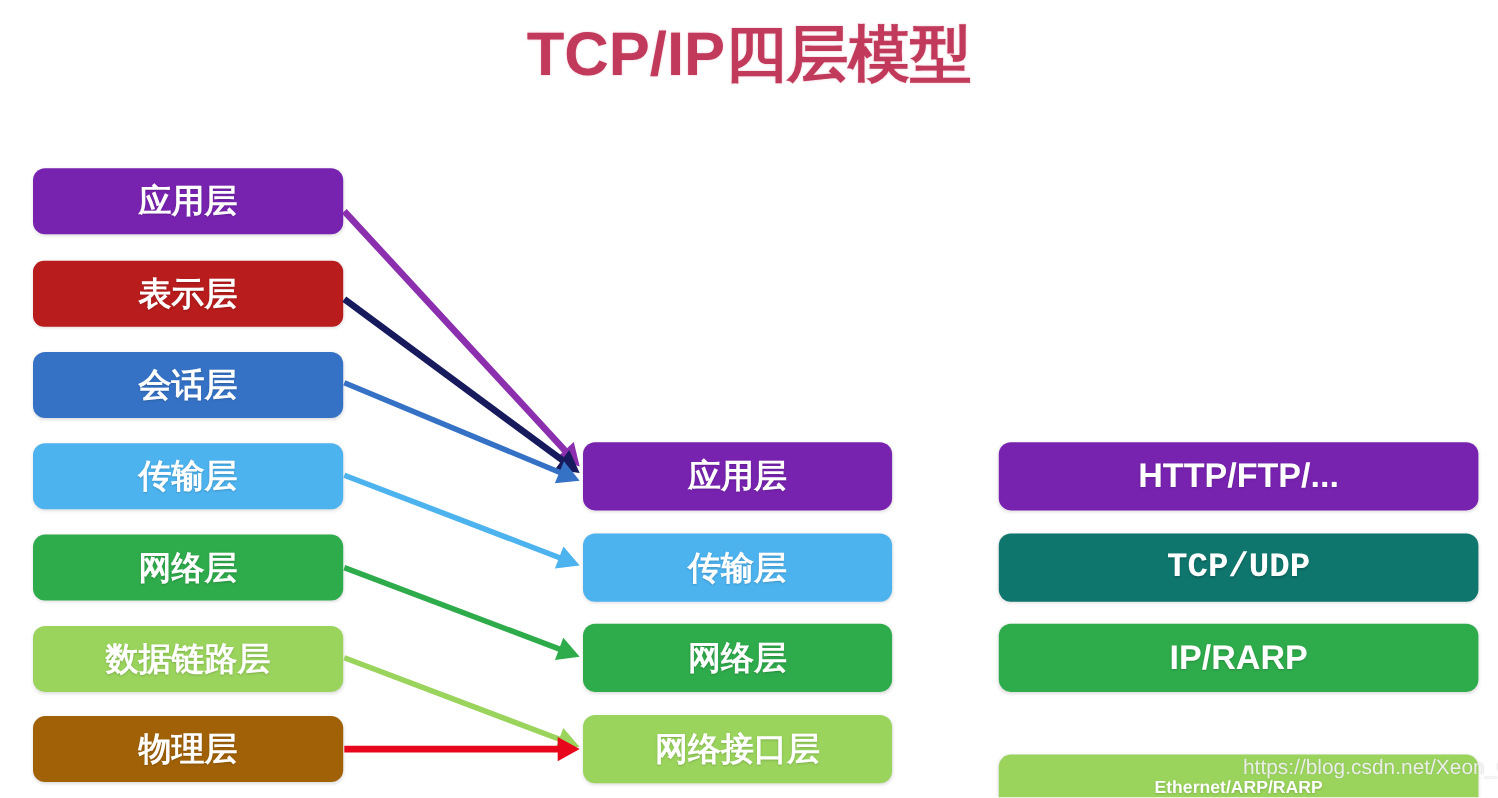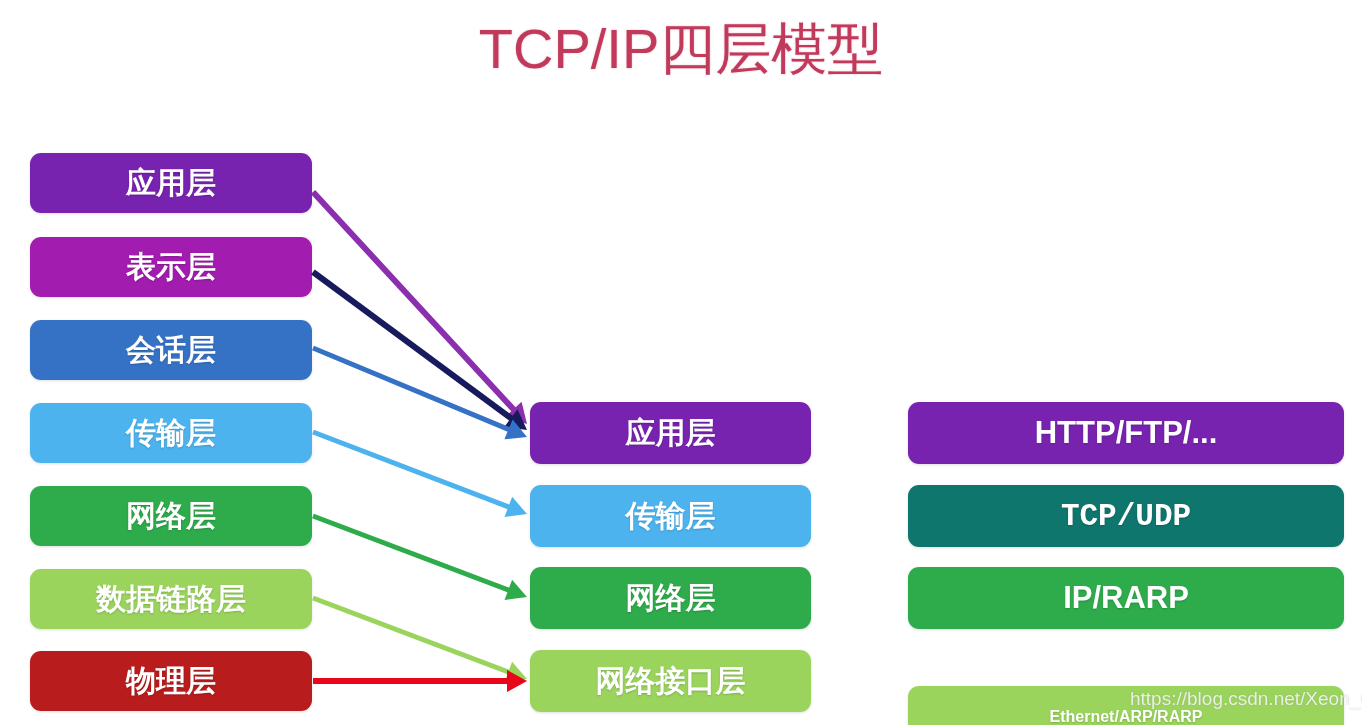--- a/index.html
+++ b/index.html
@@ -15,21 +15,21 @@
     overflow: hidden;
     font-family: "Liberation Sans", "DejaVu Sans", sans-serif;
   }
   #title {
     position: absolute;
     left: 0;
     top: 12px;
     width: 1362px;
     text-align: center;
     font-size: 56px;
-    font-weight: normal;
+    font-weight: bold;
     letter-spacing: 0px;
     color: #c23a5b;
     text-shadow: 0 0 2px rgba(194,58,91,0.35);
     white-space: nowrap;
   }
   .box {
     position: absolute;
     border-radius: 11px;
     display: flex;
     align-items: center;
@@ -67,26 +67,26 @@
 </style>
 </head>
 <body>
 
 <div id="stage">
 
   <div id="title">TCP/IP四层模型</div>
 
   <div id="osi-column">
       <div class="box col-osi" style="top: 153px; background: rgb(120, 35, 176);">应用层</div>
-      <div class="box col-osi" style="top: 237px; background: #a21caf;">表示层</div>
+      <div class="box col-osi" style="top: 237px; background: #b91c1c; border-radius: 10px;">表示层</div>
       <div class="box col-osi" style="top: 320px; background: rgb(53, 114, 198);">会话层</div>
       <div class="box col-osi" style="top: 403px; background: rgb(76, 179, 239);">传输层</div>
       <div class="box col-osi" style="top: 486px; background: rgb(46, 171, 75);">网络层</div>
       <div class="box col-osi" style="top: 569px; background: rgb(154, 212, 92);">数据链路层</div>
-      <div class="box col-osi" style="top: 651px; background: #b91c1c;">物理层</div>
+      <div class="box col-osi" style="top: 651px; background: #a16207;">物理层</div>
     </div>
   <div id="tcpip-column">
       <div class="box col-tcp" style="top: 402px; background: rgb(120, 35, 176);">应用层</div>
       <div class="box col-tcp" style="top: 485px; background: rgb(76, 179, 239);">传输层</div>
       <div class="box col-tcp" style="top: 567px; background: rgb(46, 171, 75);">网络层</div>
       <div class="box col-tcp" style="top: 650px; background: rgb(154, 212, 92);">网络接口层</div>
     </div>
   <div id="protocol-column">
       <div class="box col-prot" style="top: 402px; background: rgb(120, 35, 176);">HTTP/FTP/...</div>
       <div class="box col-prot" style="top: 485px; background: #0f766e; font-family: Liberation Mono, monospace;">TCP/UDP</div>

